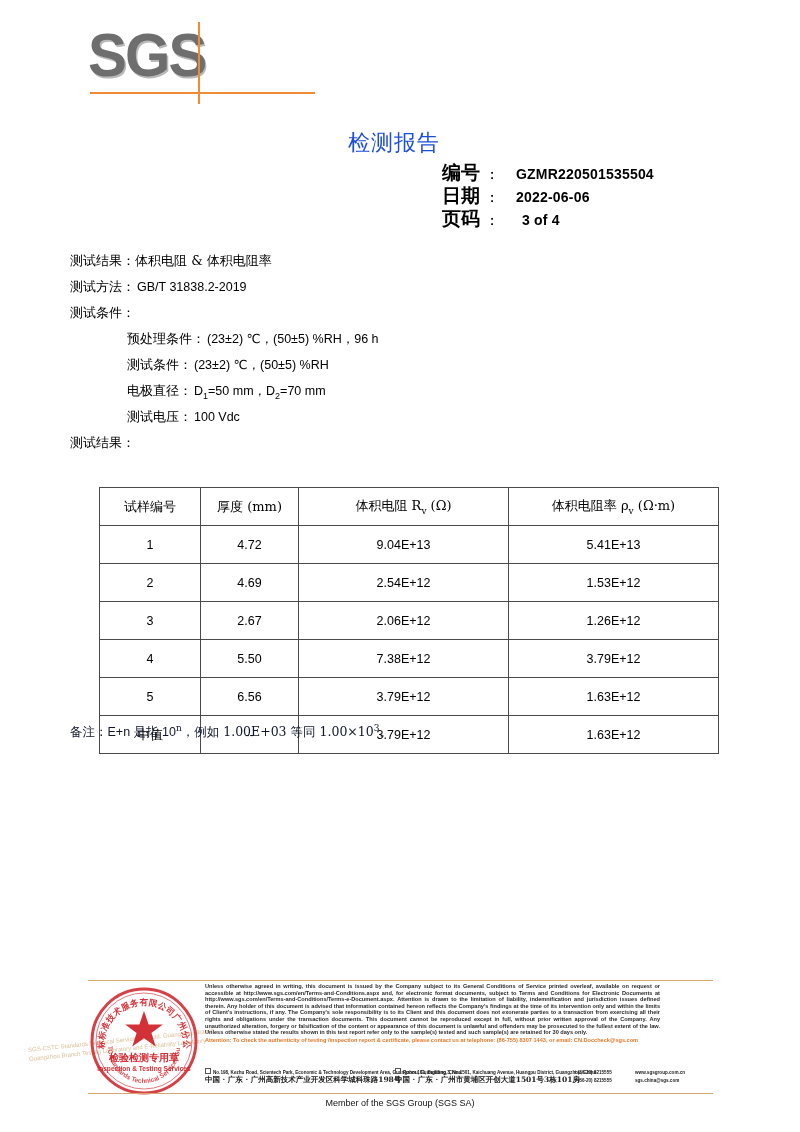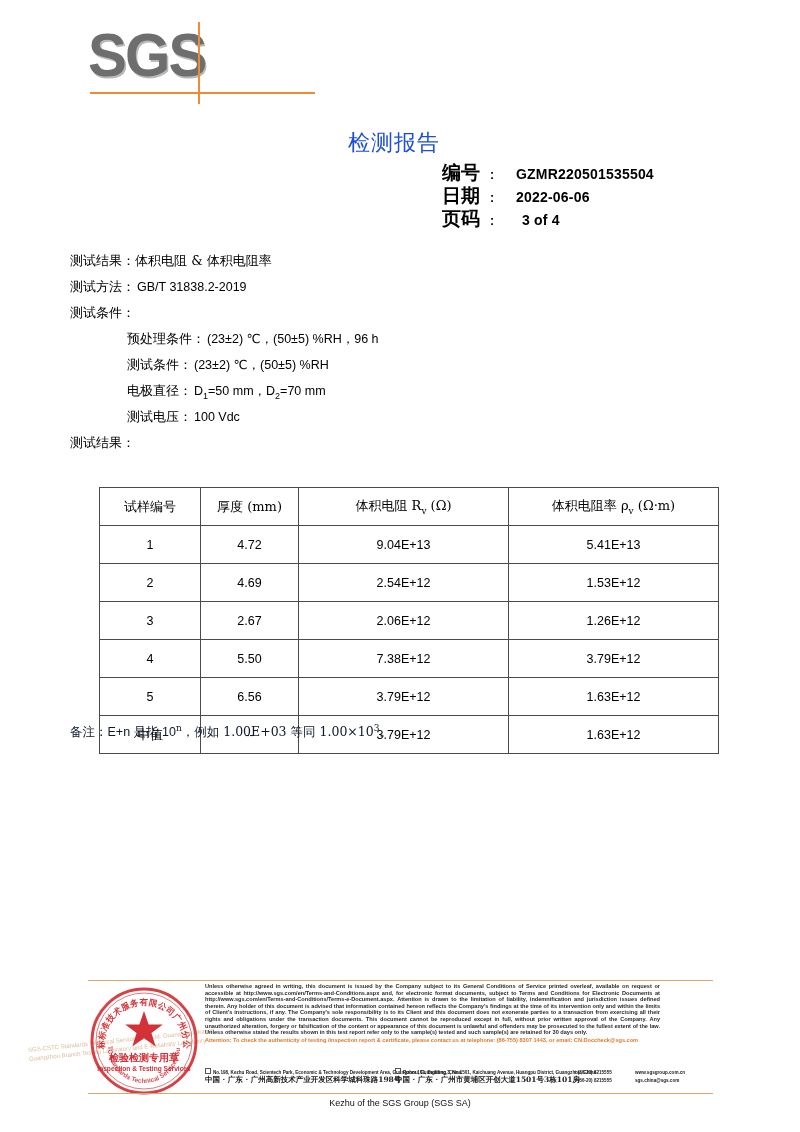--- a/index.html
+++ b/index.html
@@ -453,16 +453,16 @@
       <div class="addr-row">
         <span class="addr-col1 addr-cn">中国 · 广东 · 广州高新技术产业开发区科学城科珠路198号</span>
         <span class="addr-col2 addr-cn">中国 · 广东 · 广州市黄埔区开创大道1501号3栋101房</span>
         <span class="addr-col3">t (86-20) 8215555</span>
         <span class="addr-col4">sgs.china@sgs.com</span>
       </div>
     </div>
 
     <div class="footer-rule-bottom"></div>
 
-    <div class="member">Kezhu of the SGS Group (SGS SA)</div>
+    <div class="member">Member of the SGS Group (SGS SA)</div>
   </div>
 
 </div>
 
 </body></html>

